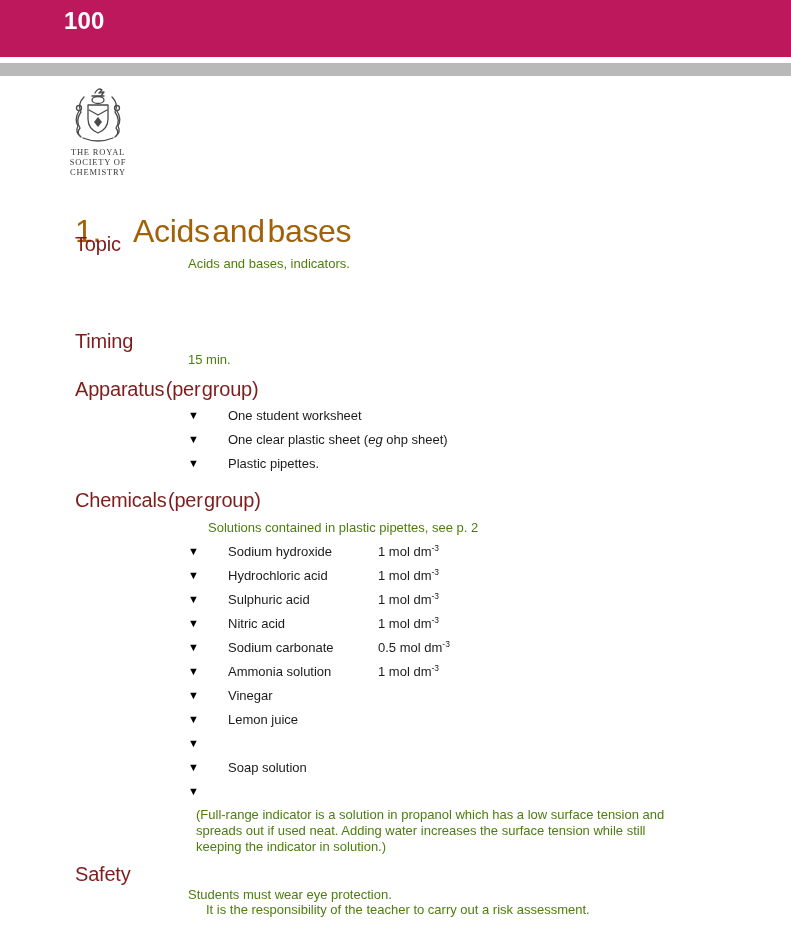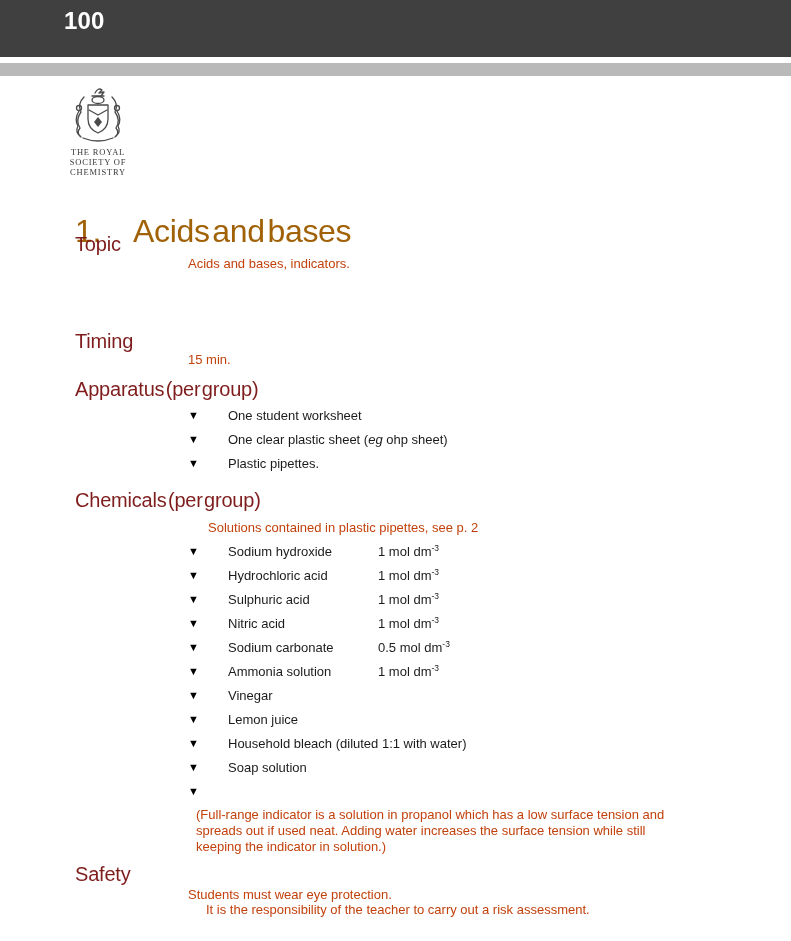--- a/index.html
+++ b/index.html
@@ -5,38 +5,38 @@
   * { margin:0; padding:0; box-sizing:border-box; }
   html, body { width:791px; }
   body {
     height:941px; position:relative; background:#ffffff;
     font-family:"Liberation Sans", sans-serif; color:#1b1b1b;
     overflow:hidden;
   }
   .abs { position:absolute; }
 
   .header-bar {
-    left:0; top:0; width:791px; height:57px; background:#404040;
+    left:0; top:0; width:791px; height:57px; background:#be185d;
     color:#ffffff; display:flex; justify-content:space-between; align-items:center;
     padding:0 111px 16px 64px; font-weight:bold; font-size:24px; letter-spacing:0.2px;
   }
   .gray-bar { left:0; top:63px; width:791px; height:13px; background:#b9b9b9; }
 
   .logo-block { left:64px; top:86px; width:68px; text-align:center; }
   .logo-block svg { display:block; margin:0 auto; }
   .logo-text {
     font-family:"Liberation Serif", serif; font-size:8.5px; line-height:10px;
     letter-spacing:0.8px; color:#3a3a3a; margin-top:3px; white-space:nowrap;
   }
 
   .doc-title { left:75px; top:184px; font-size:32px; color:#a16207; word-spacing:-6px; letter-spacing:-0.3px;margin-top:29px; }
   .doc-title .num { display:inline-block; width:58px; word-spacing:normal; }
 
   .h2 { font-size:20px; color:#7f1d1d; word-spacing:-4px; letter-spacing:-0.2px; }
-  .body-text { font-size:13px; line-height:16px; color:#c2410c; }
+  .body-text { font-size:13px; line-height:16px; color:#4d7c0f; }
 
   .bullet-list { font-size:13px; }
   .bullet-row { display:flex; align-items:center; height:24px; }
   .bullet-glyph { width:40px; font-size:11px; line-height:1; color:#000; flex:none; }
   .item-label { white-space:nowrap; }
   .chem-name { min-width:150px; white-space:nowrap; flex:none; }
   .chem-conc { white-space:nowrap; }
   .chem-conc sup { font-size:8.5px; line-height:0; }
   .italic { font-style:italic;margin-top:44px; }
 
@@ -141,21 +141,20 @@
     <div class="bullet-row">
       <span class="bullet-glyph">▼</span>
       <span class="chem-name item-label">Vinegar</span>
     </div>
     <div class="bullet-row">
       <span class="bullet-glyph">▼</span>
       <span class="chem-name item-label">Lemon juice</span>
     </div>
     <div class="bullet-row">
       <span class="bullet-glyph">▼</span>
-      <span class="chem-name item-label">Household bleach (diluted 1:1 with water)</span>
     </div>
     <div class="bullet-row">
       <span class="bullet-glyph">▼</span>
       <span class="chem-name item-label">Soap solution</span>
     </div>
     <div class="bullet-row">
       <span class="bullet-glyph">▼</span>
     </div>
   </div>
 <div class="abs body-text note-par" style="left:188px; top:807px;">(Full-range indicator is a solution in propanol which has a low surface tension and spreads out if used neat. Adding water increases the surface tension while still keeping the indicator in solution.)</div>

